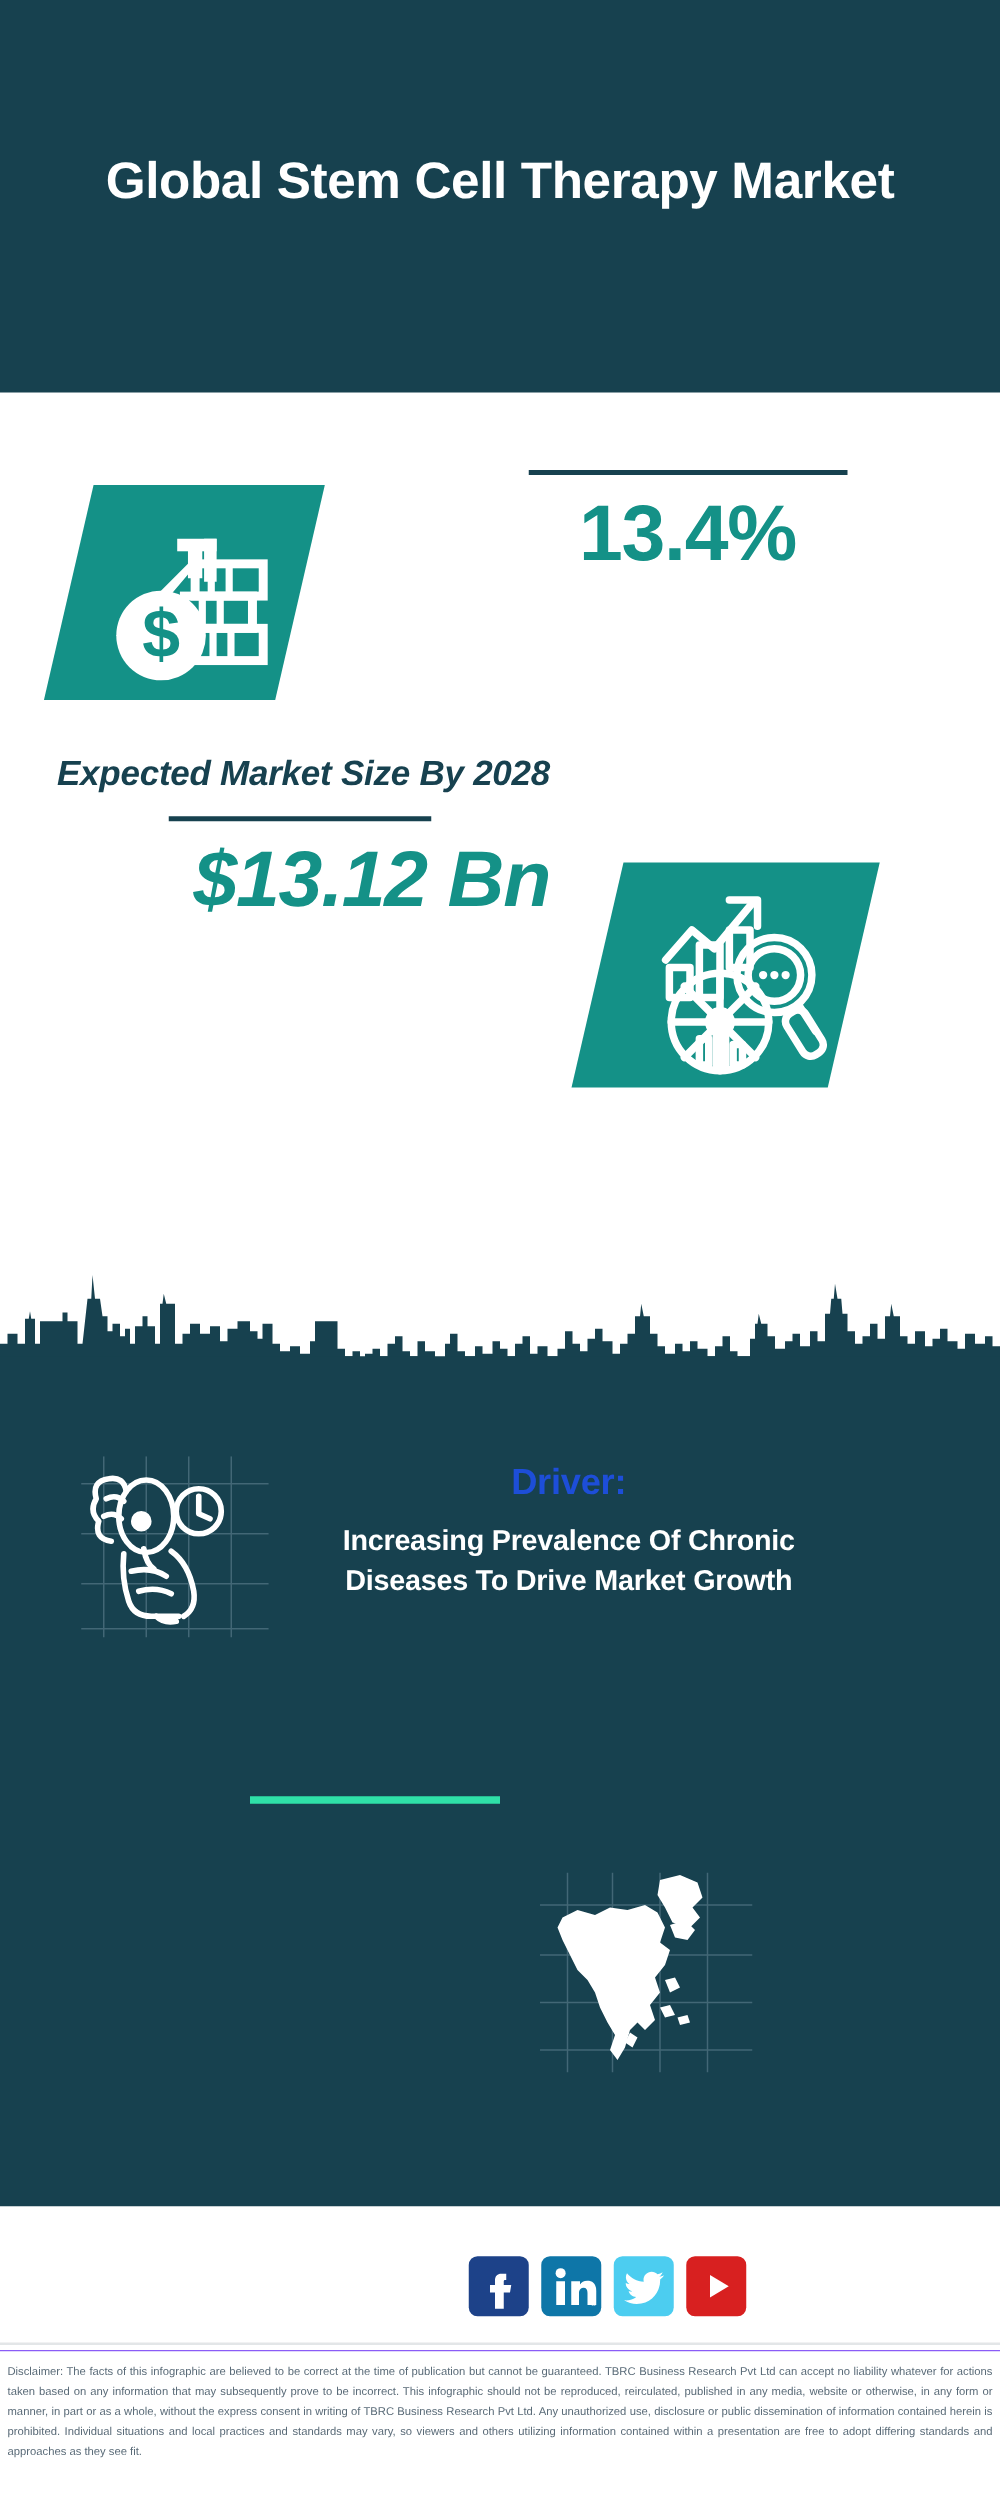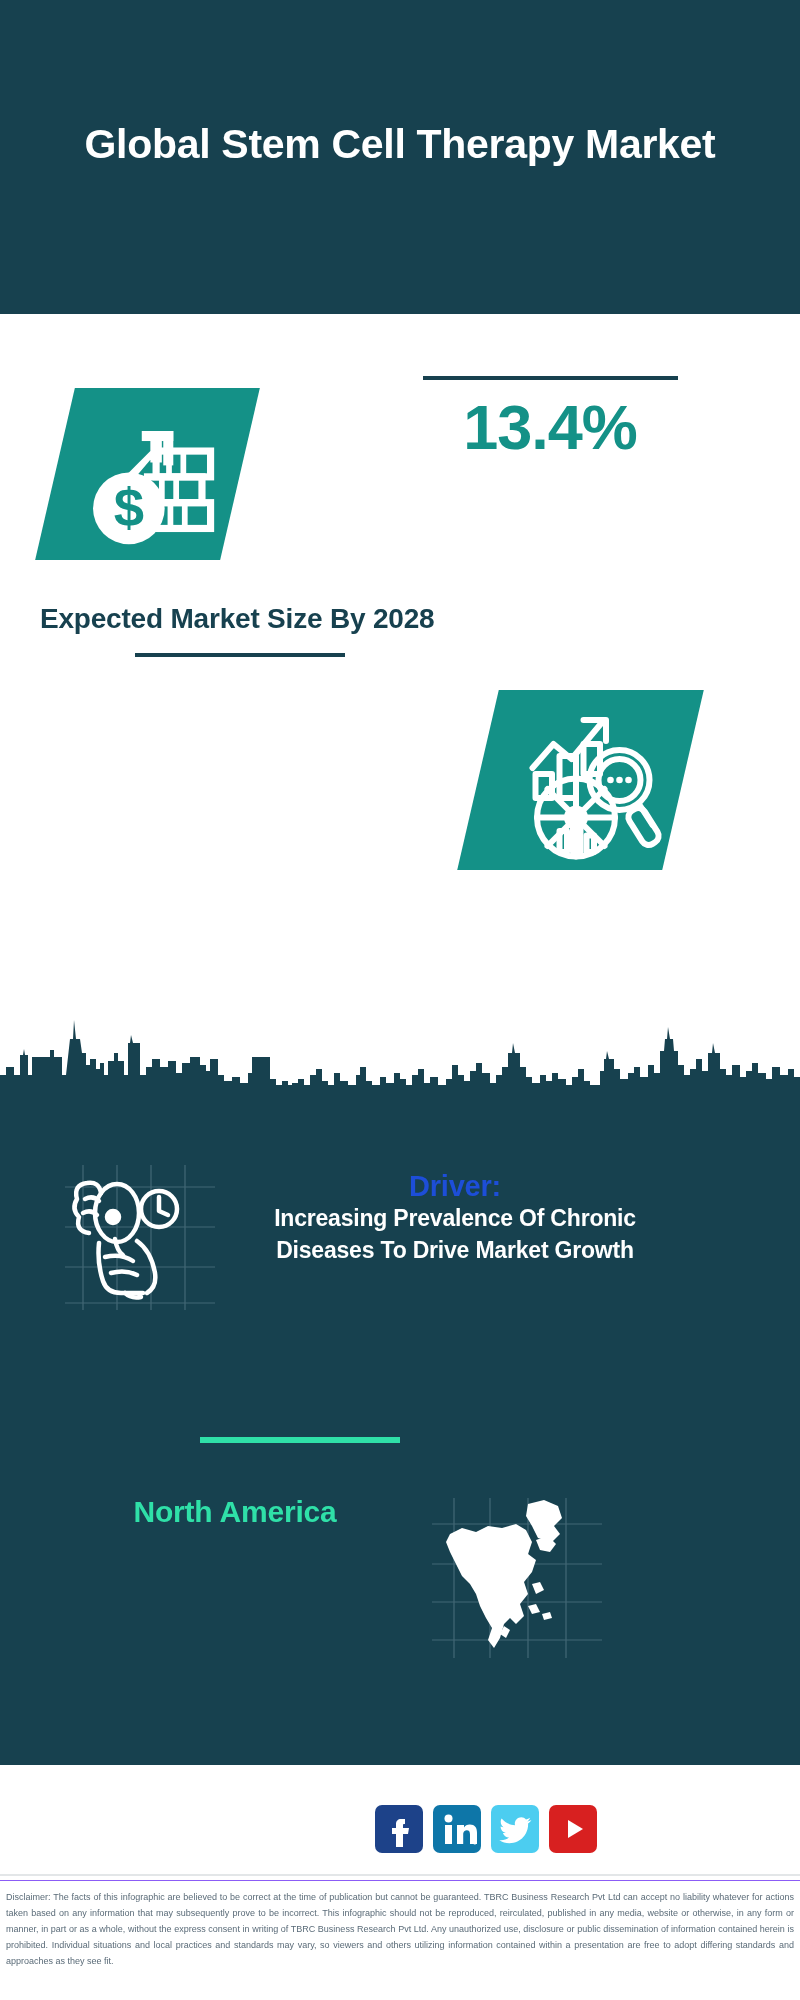--- a/index.html
+++ b/index.html
@@ -50,42 +50,42 @@
   .rule-dark {
     width:255px; height:4px; background:#17414f; margin:18px auto 0 auto;
   }
   .value-teal {
     color:#149187; font-size:63px; font-weight:bold; line-height:1.05;
     margin-top:14px; letter-spacing:-1px;
   }
 
   
   .stat2 { position:absolute; left:0; top:600px; width:800px; height:290px; }
-  .stat2-text { position:absolute; left:40px; top:0px; width:400px; text-align:left; }
+  .stat2-text { position:absolute; left:40px; top:0px; width:400px; text-align:right;font-style:italic; }
   .rule-dark2 { width:210px; height:4px; background:#17414f; margin:16px auto 0 auto; }
   .stat2-icon { position:absolute; left:478px; top:90px; width:205px; height:180px; }
 
   
   .midpanel {
     position:absolute; left:0; top:1085px; width:800px; height:680px;
     background:#17414f;
   }
   .skyline {
     position:absolute; left:0; top:995px; width:800px; height:105px;
   }
 
   
   .driver-icon { position:absolute; left:55px; top:1165px; width:160px; height:140px; }
   .driver-text { position:absolute; left:240px; top:1170px; width:430px; text-align:center; }
   .driver-head {
     color:#1d4ed8; font-size:29px; font-weight:bold; letter-spacing:-0.2px;
   }
   .driver-body {
     color:#ffffff; font-size:23px; font-weight:bold; line-height:1.38;
-    margin-top:0; letter-spacing:-0.2px;
+    margin-top:14px; letter-spacing:-0.2px;
   }
   .divider-teal {
     position:absolute; left:200px; top:1437px; width:200px; height:6px; background:#2fe0a8;
   }
 
   
   .region-text { position:absolute; left:35px; top:1495px; width:400px; text-align:center; }
   .region-head {
     color:#2fe0a8; font-size:30px; font-weight:bold; letter-spacing:-0.2px;
   }
@@ -154,20 +154,21 @@
     <div class="stat1-text">
       <div class="rule-dark"></div>
       <div class="value-teal">13.4%</div>
     </div>
   </div>
 
   <div class="stat2">
     <div class="stat2-text">
       <div class="label-dark">Expected Market Size By 2028</div>
       <div class="rule-dark2"></div>
+      <div class="value-teal">$13.12 Bn</div>
     </div>
     <div class="stat2-icon para">
       <svg viewBox="0 0 120 120" width="205" height="180" style="transform:skewX(13deg);">
         <g fill="none" stroke="#ffffff" stroke-width="4" stroke-linecap="round" stroke-linejoin="round">
           <polyline points="28,52 42,36 54,46 74,22"></polyline>
           <polyline points="62,20 77,20 77,34"></polyline>
           <rect x="30" y="56" width="11" height="16"></rect>
           <rect x="46" y="44" width="11" height="28"></rect>
           <rect x="62" y="36" width="11" height="20"></rect>
           <circle cx="57" cy="85" r="26"></circle>
@@ -234,21 +235,20 @@
   </div>
 
   <div class="driver-text">
     <div class="driver-head">Driver:</div>
     <div class="driver-body">Increasing Prevalence Of Chronic Diseases To Drive Market Growth</div>
   </div>
 
   <div class="divider-teal"></div>
 
   <div class="region-text">
-    <div class="region-head">North America</div>
   </div>
 
   <div class="map-icon" style="left:432px; top:1498px; width:170px; height:160px; position:absolute;">
     <svg viewBox="0 0 170 160" width="170" height="160">
       <g stroke="#4b6f7d" stroke-width="1.2" opacity="0.85">
         <line x1="22" y1="0" x2="22" y2="160"></line>
         <line x1="58" y1="0" x2="58" y2="160"></line>
         <line x1="96" y1="0" x2="96" y2="160"></line>
         <line x1="134" y1="0" x2="134" y2="160"></line>
         <line x1="0" y1="26" x2="170" y2="26"></line>

